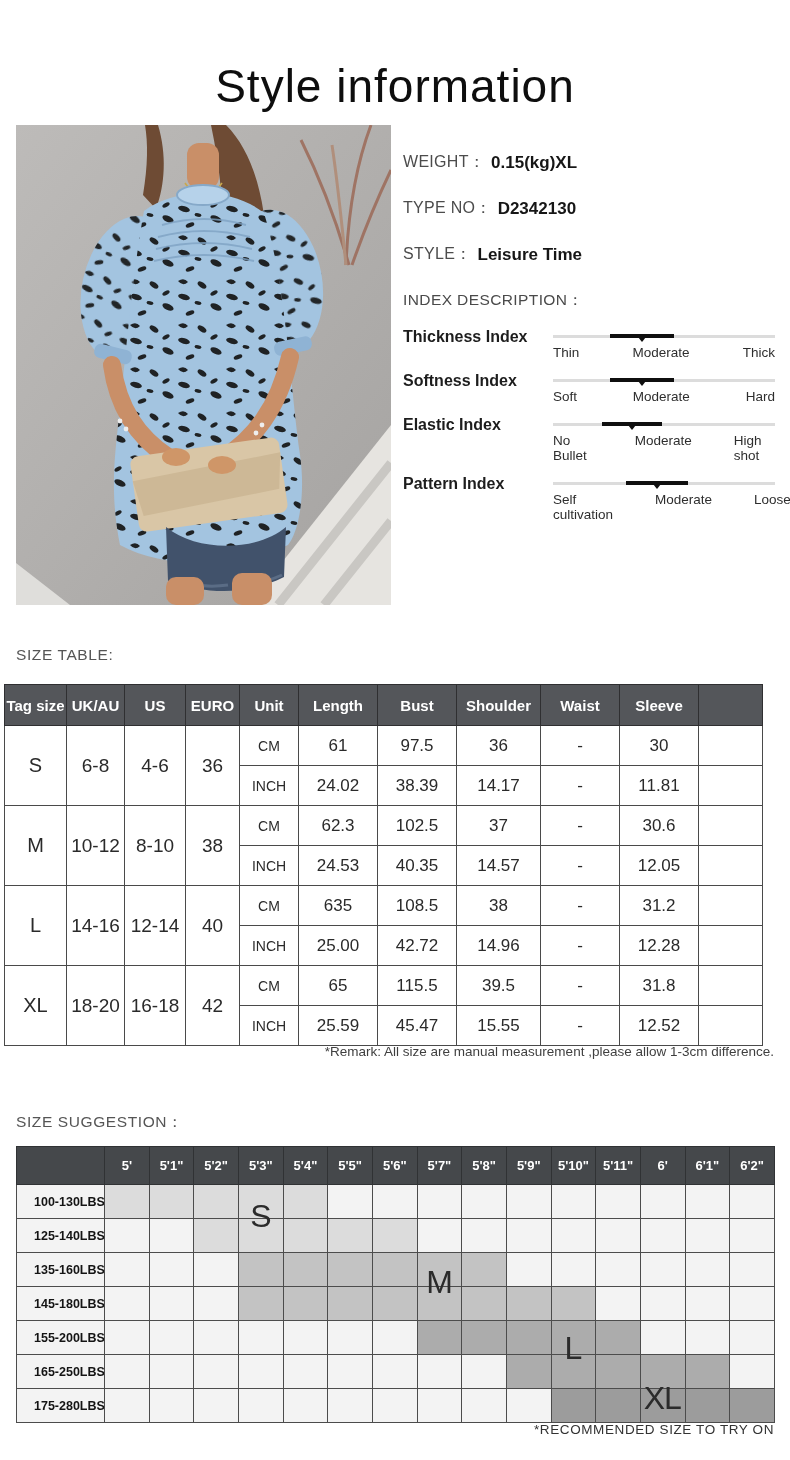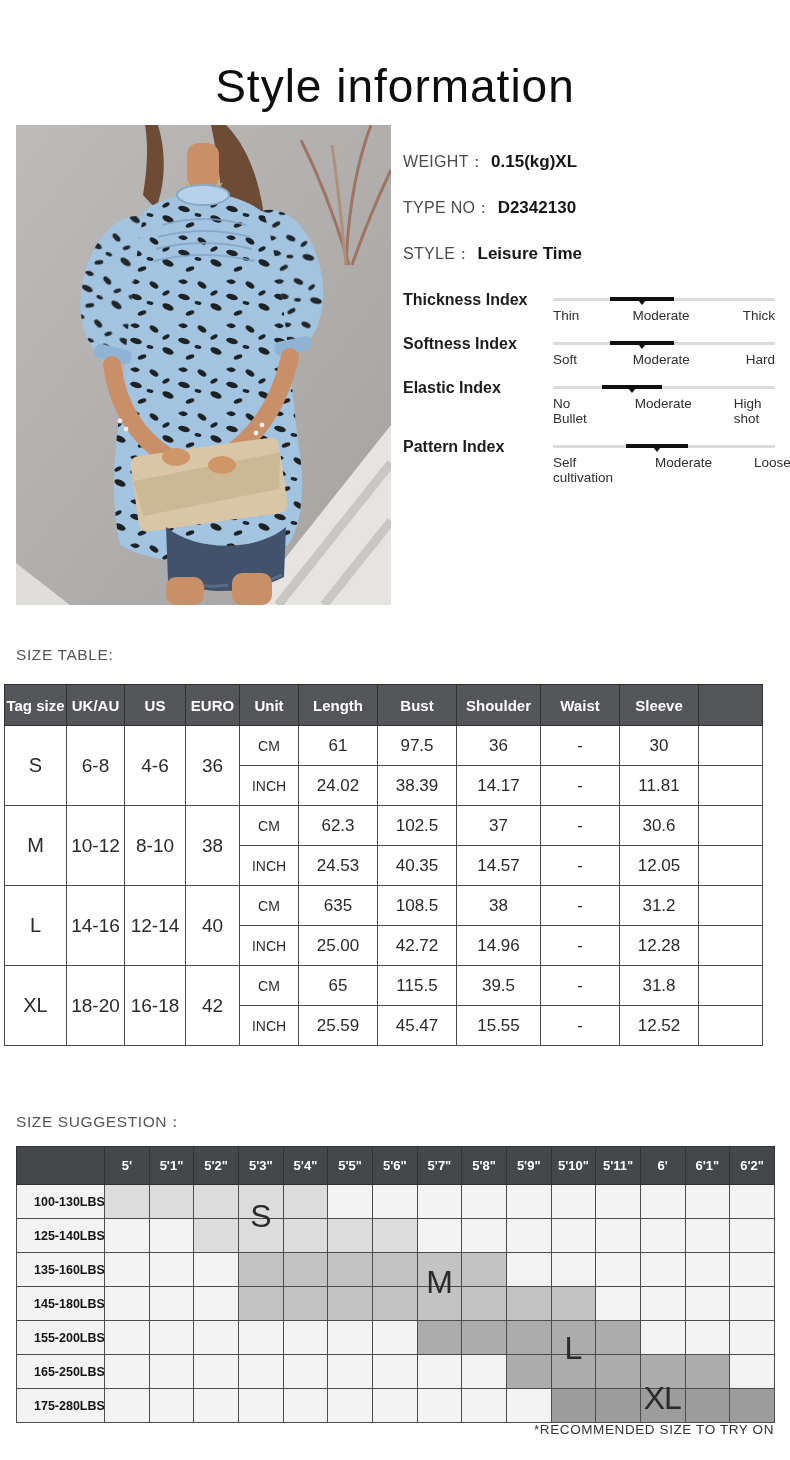--- a/index.html
+++ b/index.html
@@ -9,21 +9,21 @@
   
   .title{position:absolute;top:28px;left:0;width:790px;text-align:center;
          font-size:46px;font-weight:500;letter-spacing:1px;color:#0e0e0e;}
 
   
   .photo-wrap{position:absolute;left:16px;top:125px;width:375px;height:480px;overflow:hidden;background:#b3b1af;}
   .photo-wrap svg{display:block;}
 
   
   .info-col{position:absolute;left:403px;top:152px;width:372px;}
-  .spec-row{display:flex;align-items:flex-start;margin-bottom:25px;}
+  .spec-row{display:flex;align-items:flex-end;margin-bottom:25px;}
   .spec-label{font-size:16px;color:#4c4c4c;letter-spacing:.3px;}
   .spec-value{font-size:17px;font-weight:bold;color:#161616;margin-left:6px;}
 
   .index-heading{margin-top:24px;font-size:15.5px;color:#4a4a4a;letter-spacing:.4px;}
   .index-rows{margin-top:16px;}
   .index-row{display:flex;margin-bottom:11px;}
   .index-name{width:150px;flex:none;font-size:16px;font-weight:bold;color:#1d1d1d;padding-top:1px;}
   .slider{flex:1;min-width:0;}
   .track{position:relative;height:3px;background:#dcdcdc;margin-top:8px;}
   .seg{position:absolute;top:-1px;height:4px;background:#0f0f0f;}
@@ -151,20 +151,21 @@
         </div>
         <div class="spec-row">
           <span class="spec-label">TYPE NO：</span>
           <span class="spec-value">D2342130</span>
         </div>
         <div class="spec-row">
           <span class="spec-label">STYLE：</span>
           <span class="spec-value">Leisure Time</span>
         </div>
       </div>
+    <div class="index-heading">INDEX DESCRIPTION：</div>
     <div class="index-rows" id="index-rows">
         <div class="index-row idx-0">
           <div class="index-name">Thickness Index</div>
           <div class="slider">
             <div class="track">
               <div class="seg"></div>
             </div>
             <div class="opts">
               <span>Thin</span>
               <span>Moderate</span>
@@ -328,20 +329,21 @@
           <td class="unit-cell">INCH</td>
           <td class="val-cell">25.59</td>
           <td class="val-cell">45.47</td>
           <td class="val-cell">15.55</td>
           <td class="val-cell">-</td>
           <td class="val-cell">12.52</td>
           <td class="val-cell"></td>
         </tr>
       </tbody>
   </table>
+  <div class="remark">*Remark: All size are manual measurement ,please allow 1-3cm difference.</div>
 
   <div class="section-label" id="size-sug-label">SIZE SUGGESTION：</div>
   <div class="sug-wrap" id="sug-wrap">
     <table id="sug-table">
       <colgroup id="sug-cols">
           <col style="width: 88px;">
           <col style="width: 44.6667px;">
           <col style="width: 44.6667px;">
           <col style="width: 44.6667px;">
           <col style="width: 44.6667px;">

